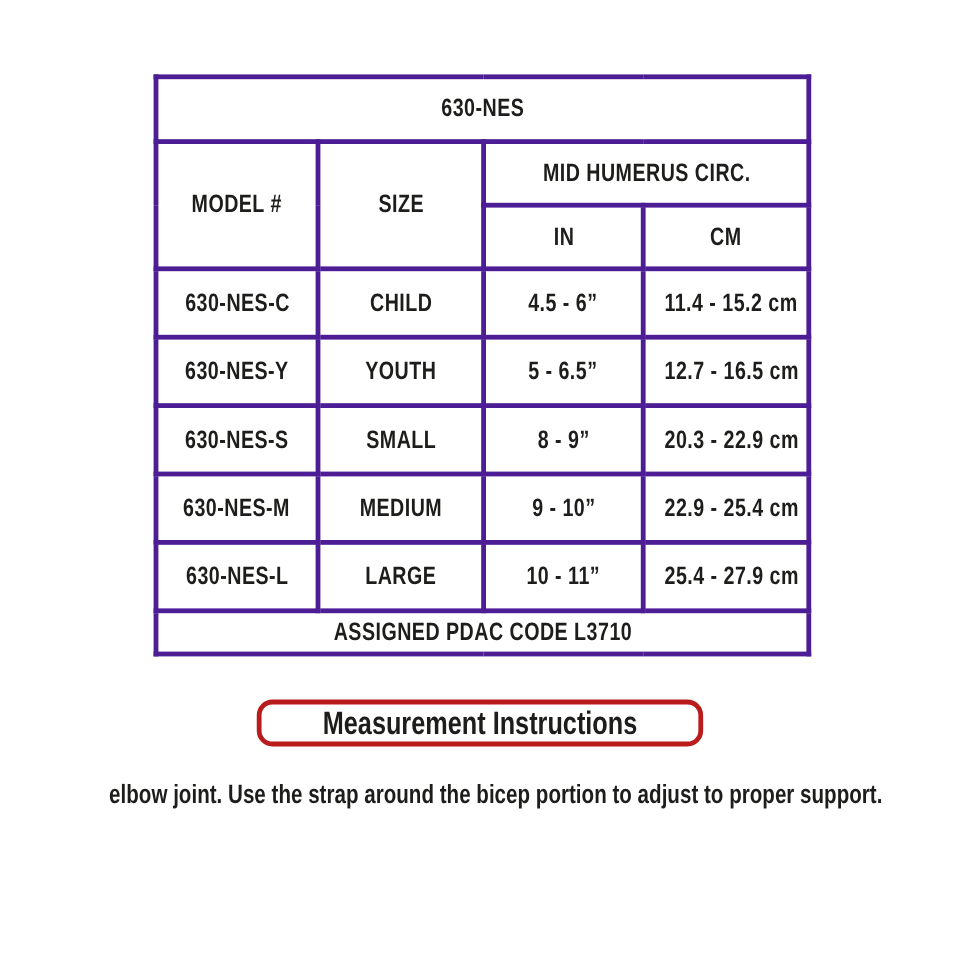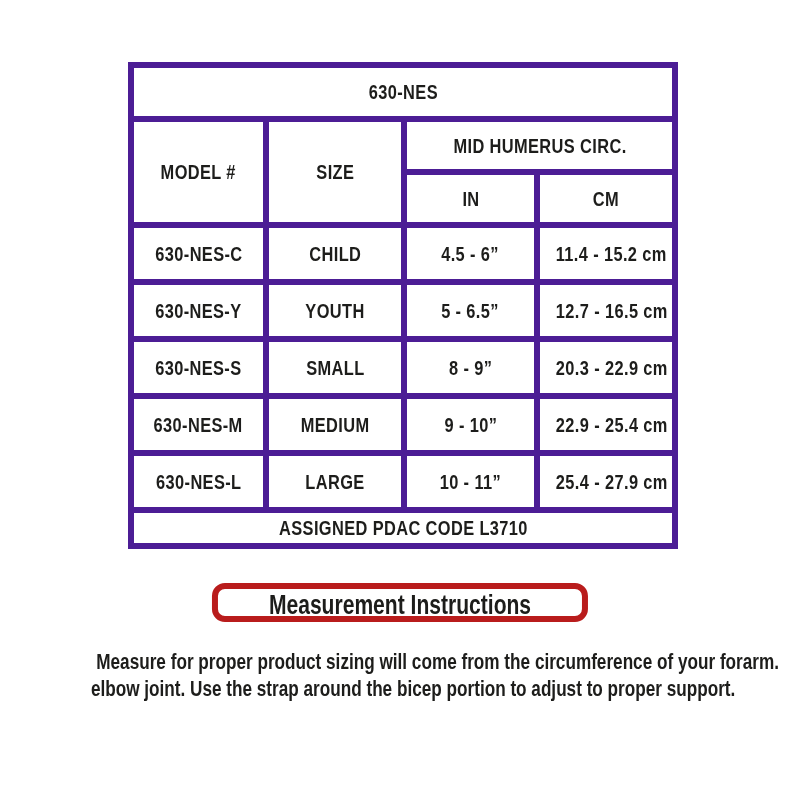--- a/index.html
+++ b/index.html
@@ -23,40 +23,40 @@
     left: 128px;
     top: 62px;
     width: 544px;
   }
   table.sizing {
     border-collapse: collapse;
     table-layout: fixed;
     width: 544px;
   }
   table.sizing td {
-    border: 6px solid #4c1d95;
+    border: 4px solid #4c1d95;
     text-align: center;
     vertical-align: middle;
     padding: 0;
     font-size: 21px;
     letter-spacing: 0.5px;
     text-decoration: underline;
   }
   tr.title-row   { height: 54px; }
   tr.group-row   { height: 53px; }
   tr.subhead-row { height: 53px; }
   tr.data-row    { height: 57px; }
   tr.footer-row  { height: 36px; }
   td.title-cell  { font-size: 30px; letter-spacing: 1px; }
   .btn {
     position: absolute;
     left: 50%;
     top: 583px;
     transform: translateX(-50%);
-    border: 6px solid #b91c1c;
+    border: 4px solid #b91c1c;
     border-radius: 13px;
     background: #ffffff;
     height: 39px;
     line-height: 33px;
     padding: 0 14px;
     font-size: 27px;
     font-weight: bold;
     color: #1d1d1b;
     font-family: "Liberation Sans", sans-serif;
     cursor: pointer;
@@ -147,15 +147,14 @@
       </tr>
     </tbody>
   </table>
 </div>
 
 <button class="btn">
   <span class="ct">Measurement Instructions</span>
 </button>
 
 <div class="instructions">
-  <span class="line"><span class="ct">Measure for proper product sizing will come from the circumference of your forarm.</span></span>
   <span class="line"><span class="ct">elbow joint. Use the strap around the bicep portion to adjust to proper support.</span></span>
 </div>
 
 </body></html>

